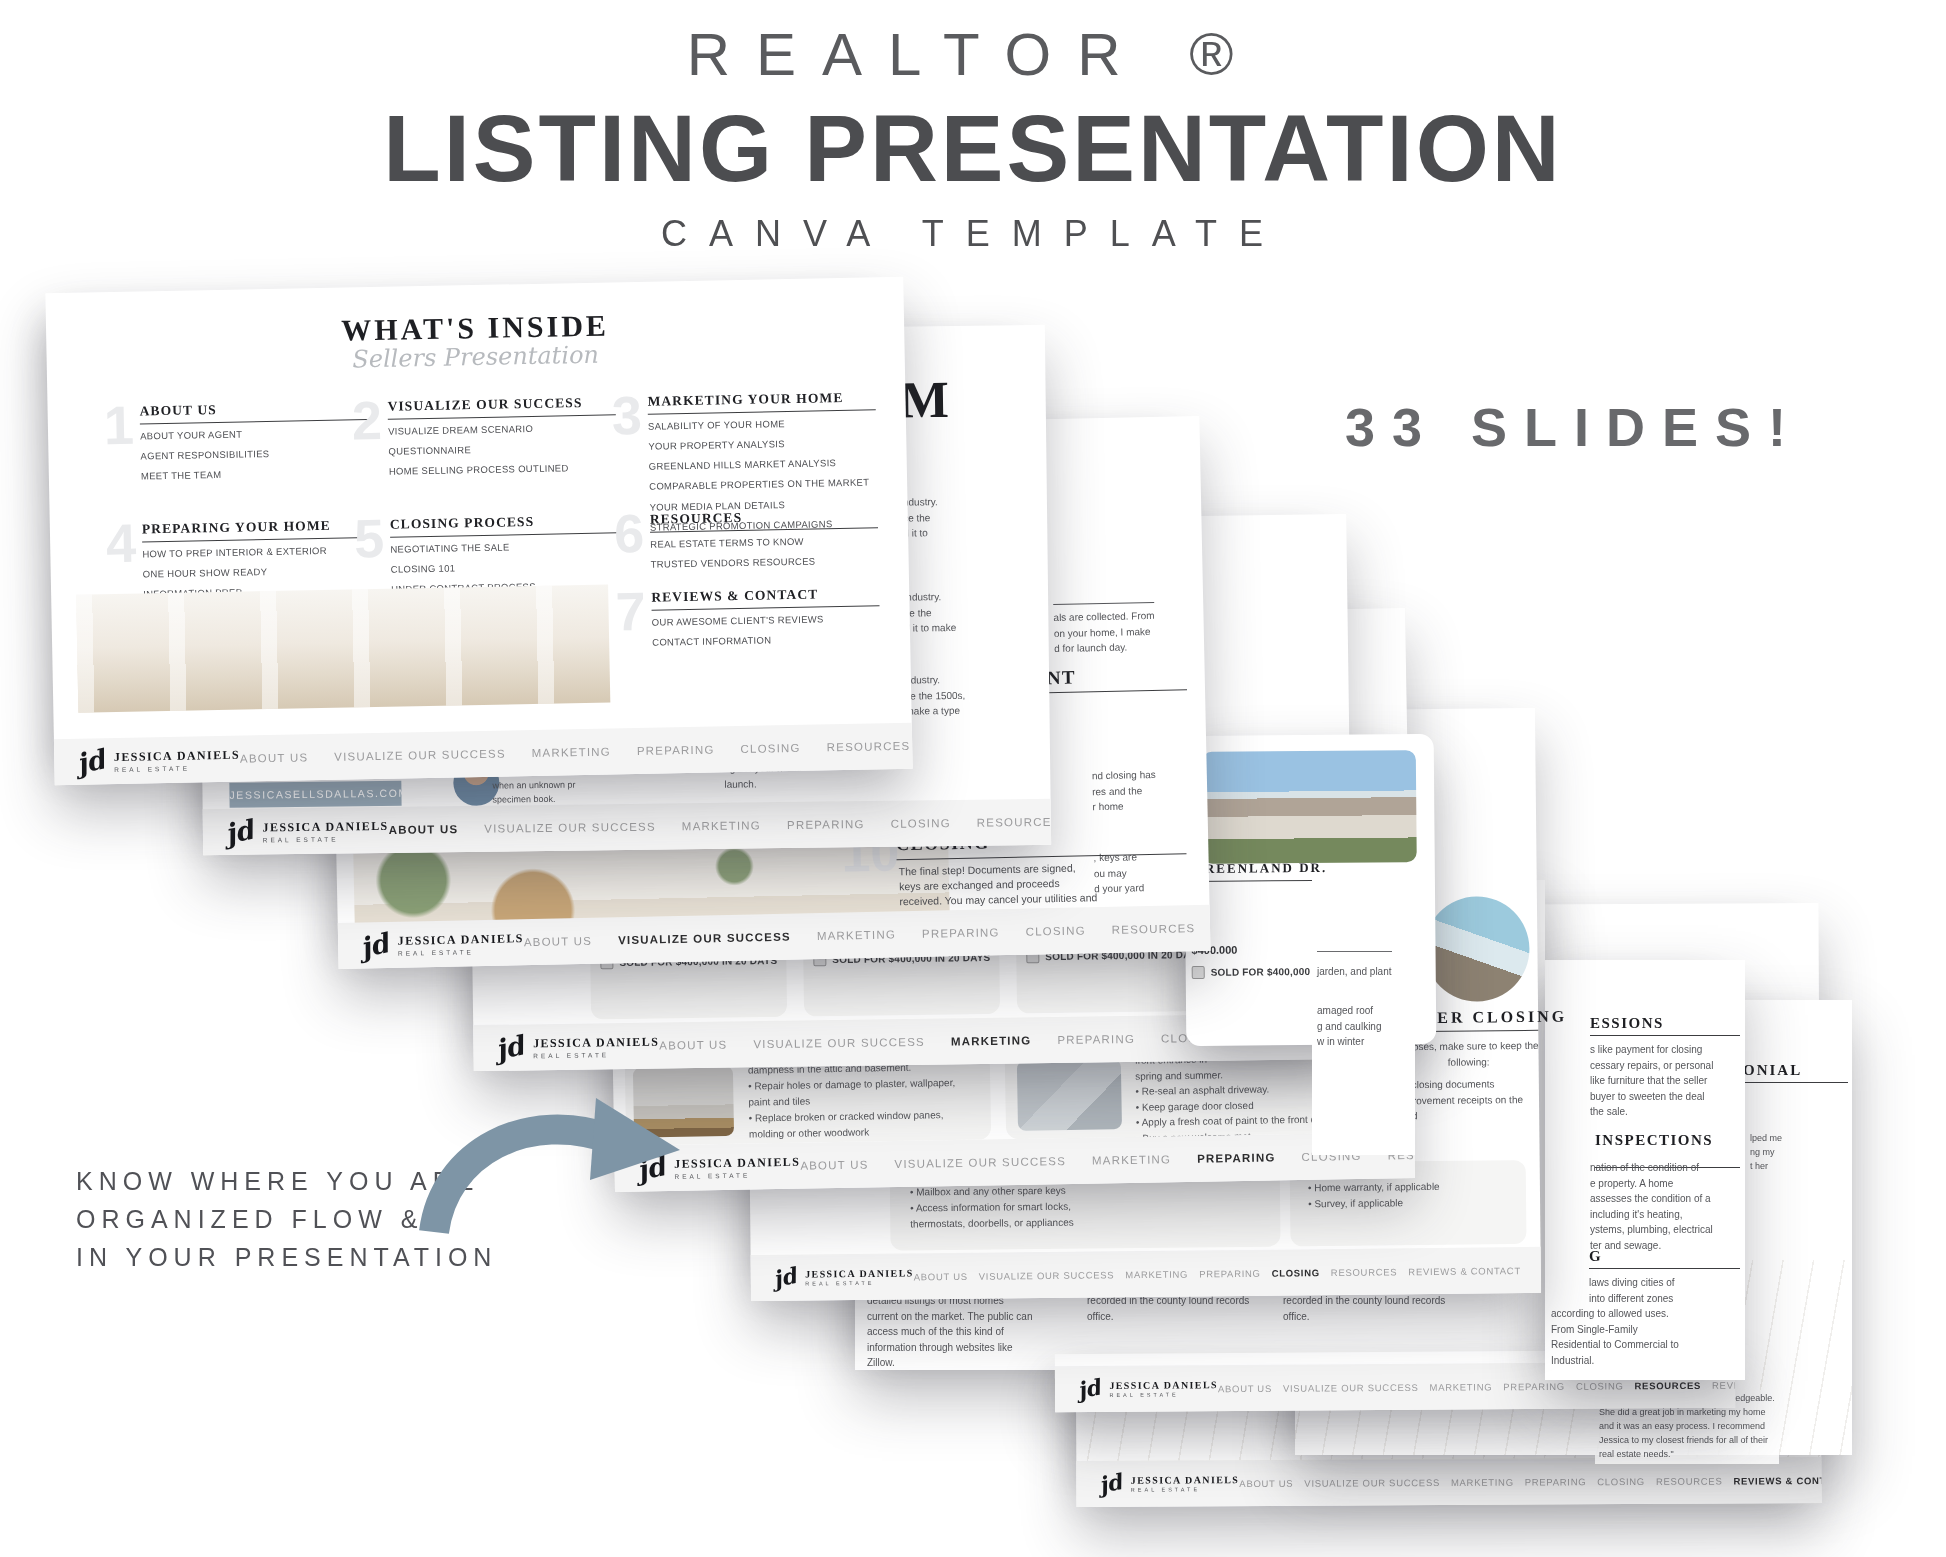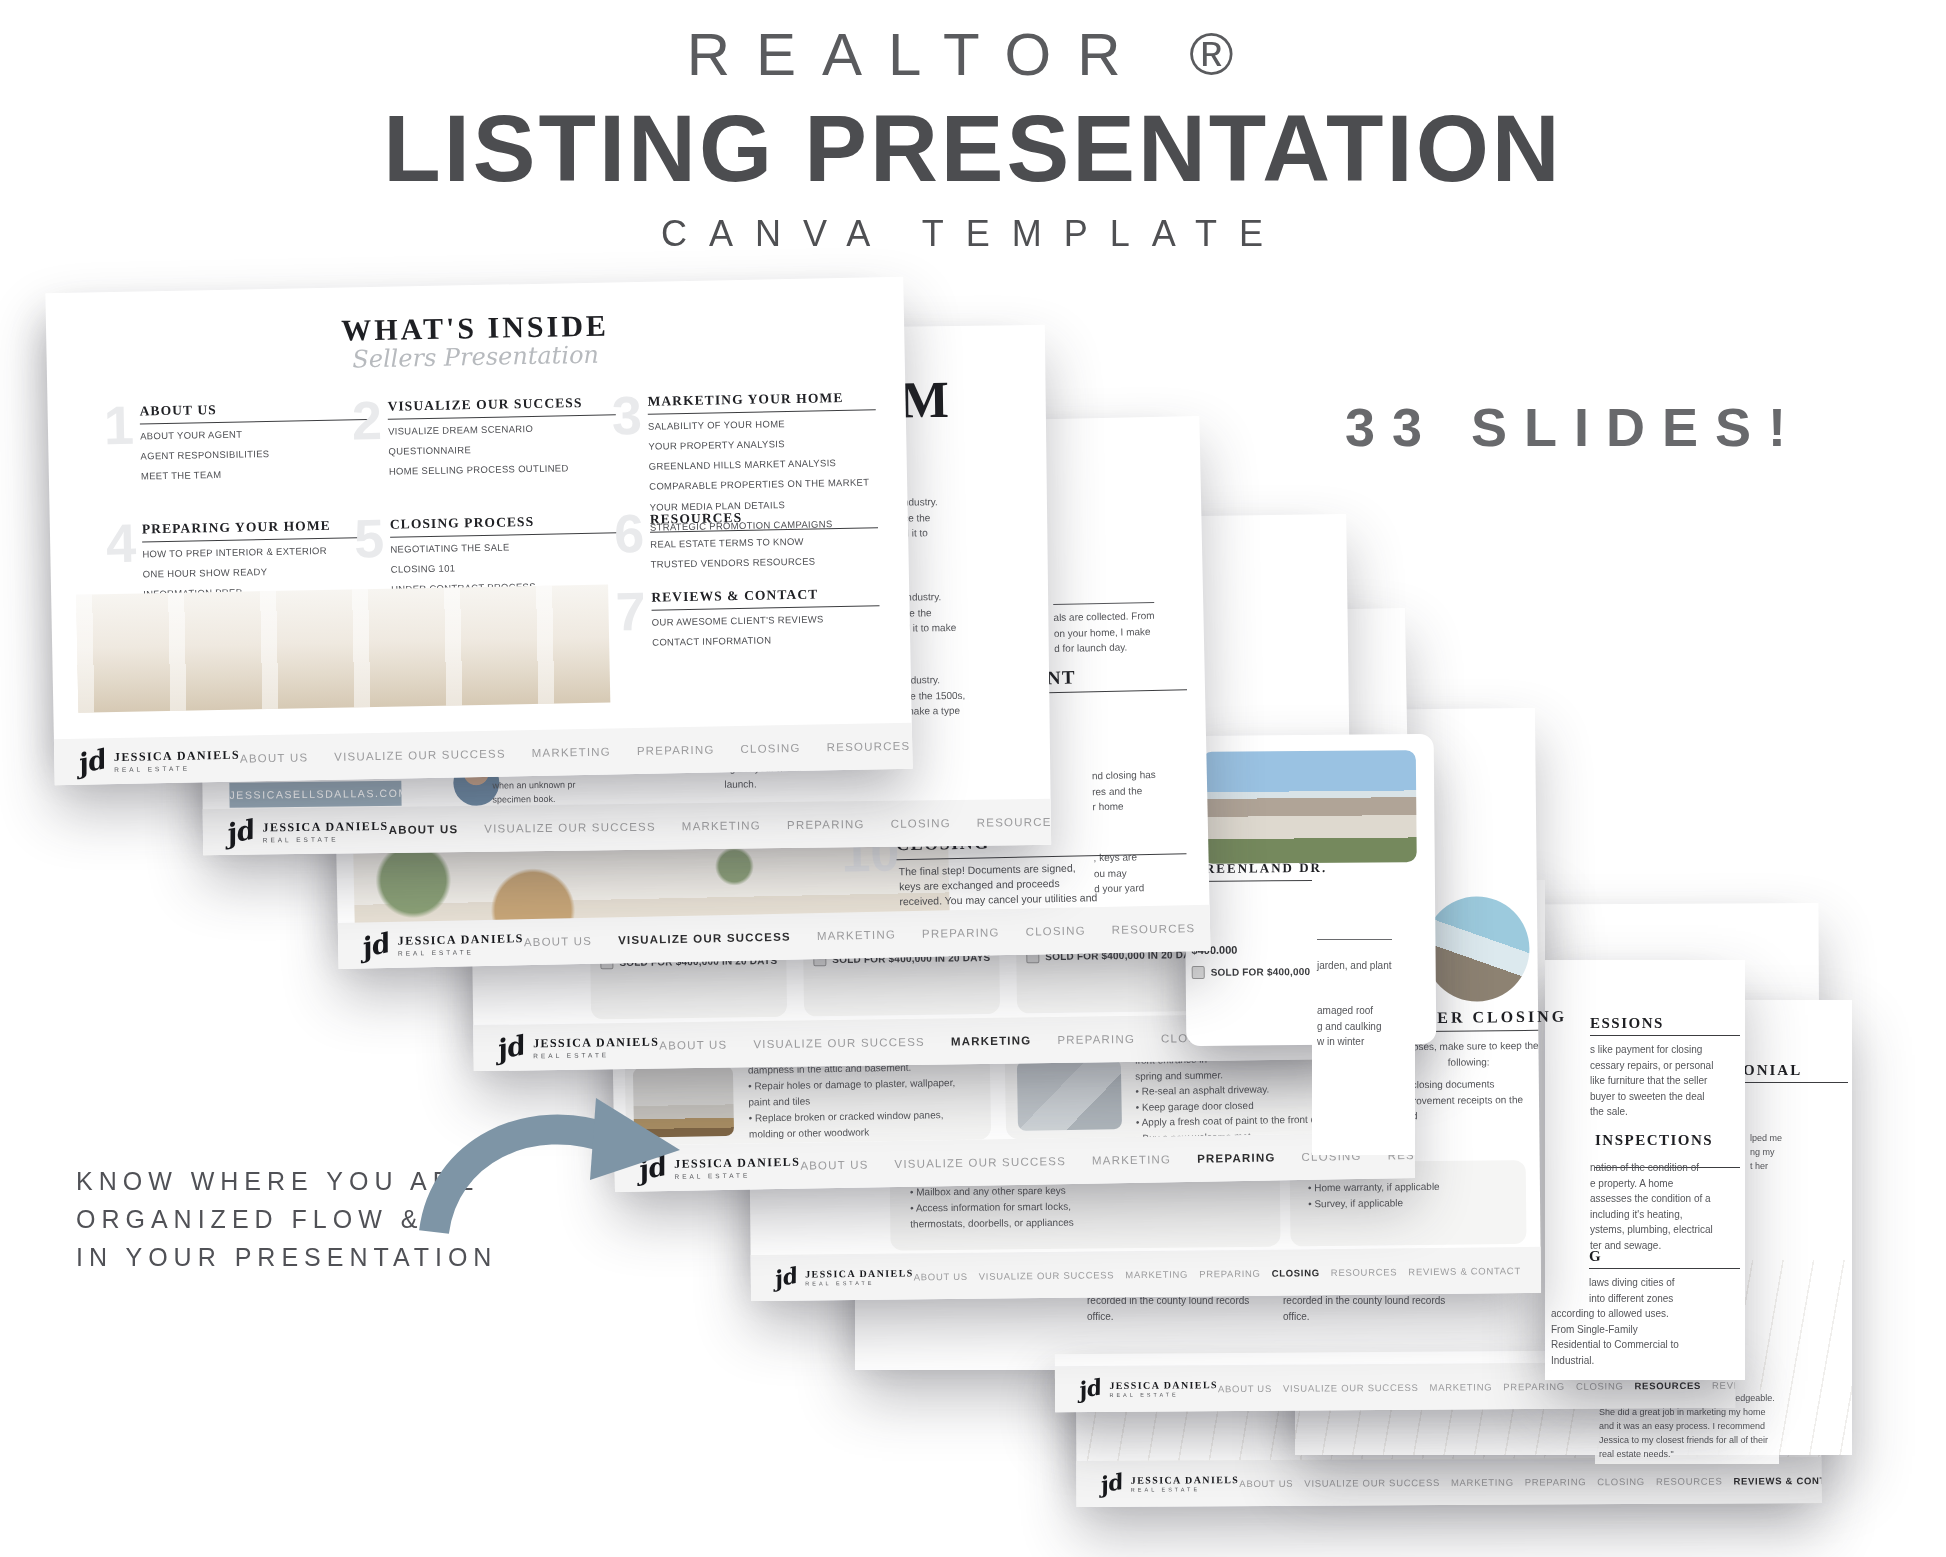--- a/index.html
+++ b/index.html
@@ -320,21 +320,21 @@
         <span class="navitem active">MARKETING</span>
         <span class="navitem">PREPARING</span>
         <span class="navitem">CLOSING</span>
         <span class="navitem">RESOURCES</span>
 
       </div>
     </div>
   </div>
 
   <div class="slide" style="left:1312px;top:875px;width:103px;height:280px;z-index:43;box-shadow:none;">
-    <div class="frag" style="position:absolute;left:5px;top:64px;border-top:1.1px solid #6a6b6e;padding-top:18px;">
+    <div class="frag" style="position:absolute;left:5px;top:76px;border-top:1.1px solid #6a6b6e;padding-top:12px;">
       <div>jarden, and plant</div>
     </div>
     <div class="frag" style="position:absolute;left:5px;top:128px;">
       <div>amaged roof</div>
         <div>g and caulking</div>
         <div>w in  winter</div>
     </div>
   </div>
 
   <div class="slide" id="s5" style="left:610px;top:615px;width:800px;height:570px;z-index:40;transform:rotate(-1.0deg);">
@@ -446,20 +446,27 @@
       <div style="margin-left:38px;">laws diving cities of</div>
       <div style="margin-left:38px;">into different zones</div>
       <div>according to allowed uses.</div>
         <div>From Single-Family</div>
       <div>Residential to Commercial to</div>
         <div>Industrial.</div>
     </div>
   </div>
 
   <div class="slide" style="left:855px;top:880px;width:690px;height:490px;z-index:35;">
+    <div class="frag" style="position:absolute;left:12px;top:413px;">
+      <div>detailed listings of most homes</div>
+        <div>current on the market. The public can</div>
+        <div>access much of the this kind of</div>
+      <div>information through websites like</div>
+        <div>Zillow.</div>
+    </div>
     <div class="frag" style="position:absolute;left:232px;top:413px;">
       <div>recorded in the county lound records</div>
         <div>office.</div>
     </div>
     <div class="frag" style="position:absolute;left:428px;top:413px;">
       <div>recorded in the county lound records</div>
         <div>office.</div>
     </div>
   </div>
 

